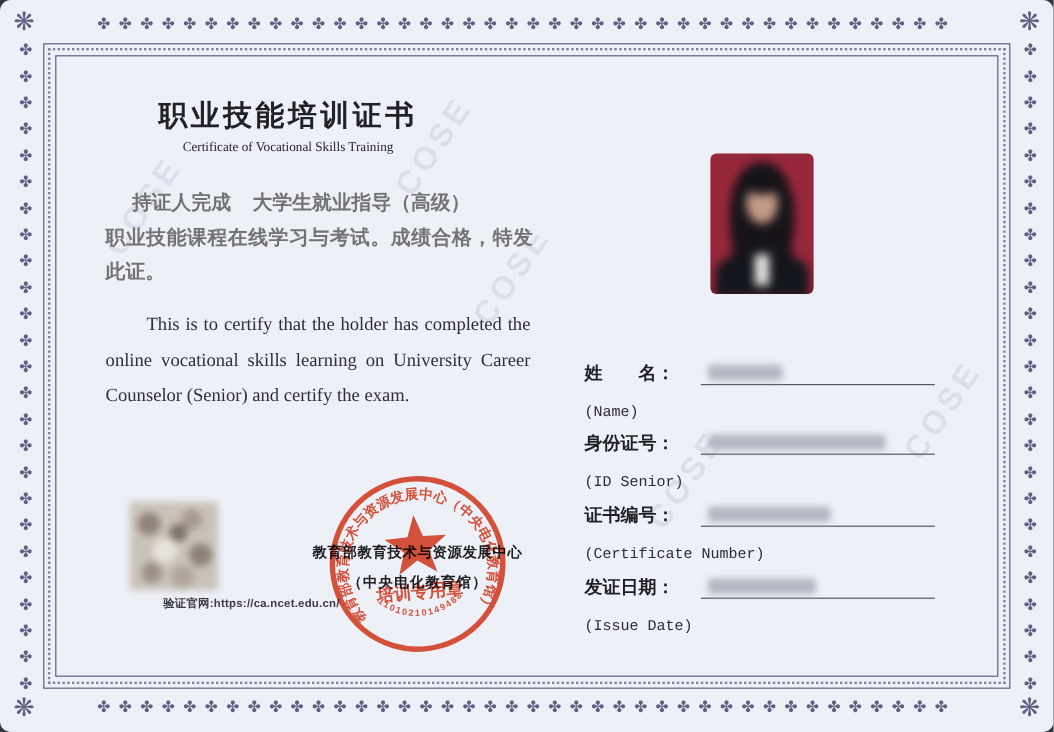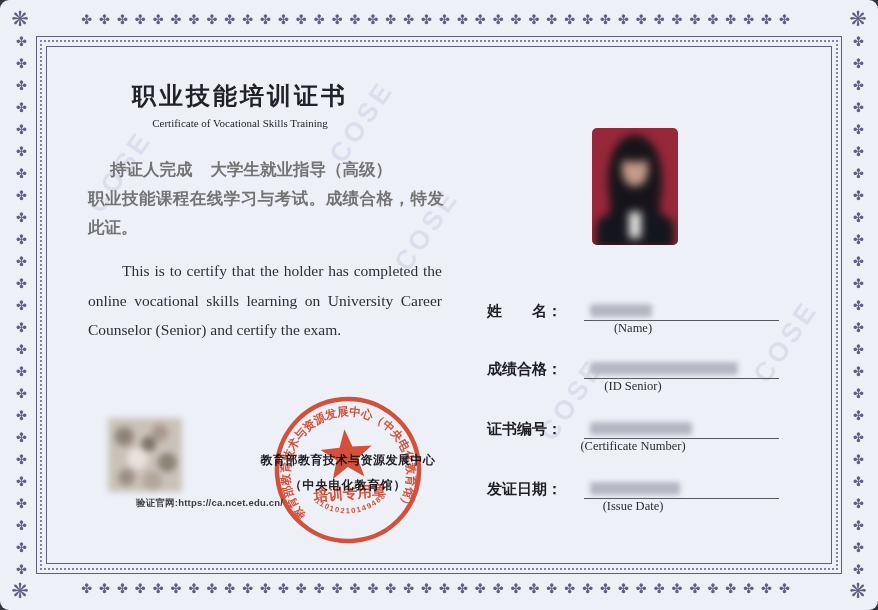--- a/index.html
+++ b/index.html
@@ -75,21 +75,21 @@
   .suit{position:absolute;left:4px;top:82px;width:78px;height:38px;background:#14161d;border-radius:45% 45% 0 0;}
   .shirt{position:absolute;left:37px;top:84px;width:12px;height:26px;background:#e9e7e3;}
   
   .field{position:absolute;left:487px;width:292px;}
   .f0{top:298px;} .f1{top:356px;} .f2{top:416px;} .f3{top:476px;}
   .f-row{display:flex;align-items:flex-end;gap:24px;}
   .f-label{display:inline-block;width:73px;font-size:15px;font-weight:bold;color:#1e1e24;white-space:nowrap;}
   .f-line{display:inline-block;width:217px;height:22px;border-bottom:1px solid #55565e;position:relative;}
   .blob{position:absolute;left:6px;bottom:3px;height:13px;border-radius:3px;background:#b4b8c3;filter:blur(2.5px);}
   .f0 .blob{width:62px;} .f1 .blob{width:148px;} .f2 .blob{width:102px;} .f3 .blob{width:90px;}
-  .f-sub{margin-top:0;font-family:Liberation Serif, serif;font-size:12.5px;color:#2b2b32;text-align:center;}
+  .f-sub{margin-top:16px;font-family:Liberation Mono, monospace;font-size:12.5px;color:#2b2b32;}
 </style>
 </head>
 <body>
 
 <div class="cert">
 
   <span class="wm" style="left:120px;top:172px">COSE</span>
   <span class="wm" style="left:362px;top:122px">COSE</span>
   <span class="wm" style="left:427px;top:230px">COSE</span>
   <span class="wm" style="left:572px;top:400px">COSE</span>
@@ -166,21 +166,21 @@
       <span class="f-label">姓　　名：</span>
       <span class="f-line">
           <span class="blob"></span>
         </span>
     </div>
     <div class="f-sub">(Name)</div>
   </div>
 
   <div class="field f1">
     <div class="f-row">
-      <span class="f-label">成绩合格：</span>
+      <span class="f-label">身份证号：</span>
       <span class="f-line">
           <span class="blob"></span>
         </span>
     </div>
     <div class="f-sub">(ID Senior)</div>
   </div>
 
   <div class="field f2">
     <div class="f-row">
       <span class="f-label">证书编号：</span>

